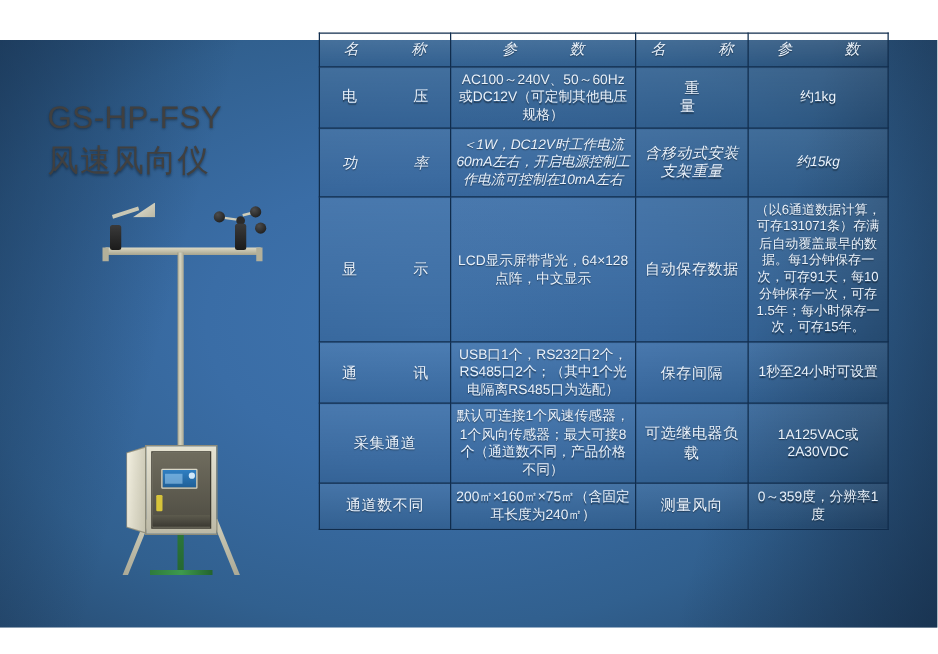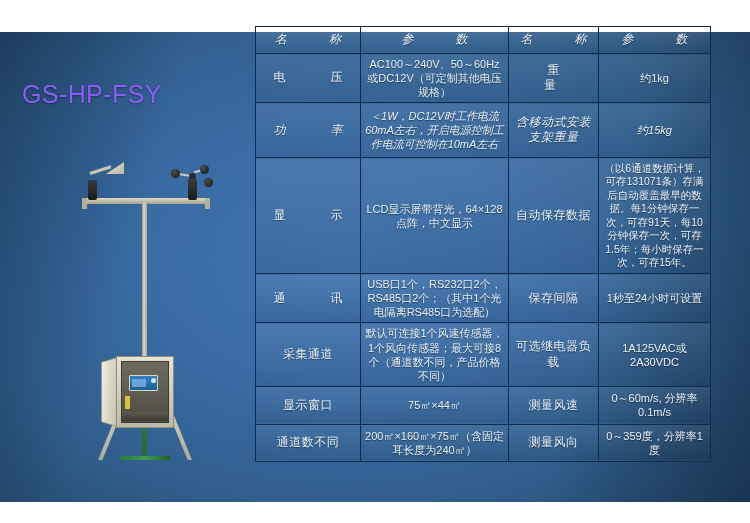--- a/index.html
+++ b/index.html
@@ -33,22 +33,22 @@
     pointer-events:none;
   }
 
   
   #left-col {
     position: absolute; left: 0; top: 0;
     width: 252px; height: 470px;
     z-index: 3;
   }
   #title-block {
-    position: absolute; left: 22px; top: 78px;
-    color: #8b5cf6;
+    position: absolute; left: 38px; top: 78px;
+    color: #404040;
     text-shadow: 0 1px 2px rgba(0,0,0,.35);
     line-height: 1.32;
   }
   #title-model { font-size: 25px; letter-spacing: .4px; font-weight: 400; }
   #title-name  { font-size: 25px; letter-spacing: 1px; font-weight: 400; margin-top: 2px; }
 
   
   #photo {
     position: absolute; left: 30px; top: 160px;
     width: 212px; height: 300px;
@@ -167,20 +167,21 @@
 <body>
 
 <div id="page">
 
   <div id="panel"></div>
 
   <div id="left-col">
 
     <div id="title-block">
       <div id="title-model">GS-HP-FSY</div>
+      <div id="title-name">风速风向仪</div>
     </div>
 
     <div id="photo" role="img" aria-label="wind-speed-direction-instrument-on-tripod">
       <span class="ph crossarm"></span>
       <span class="ph arm-end-l"></span>
       <span class="ph arm-end-r"></span>
       <span class="ph mast"></span>
 
       <span class="ph vane-arm"></span>
       <span class="ph vane-fin"></span>
@@ -250,26 +251,20 @@
         <td class="v">USB口1个，RS232口2个，RS485口2个；（其中1个光电隔离RS485口为选配）</td>
         <td class="k">保存间隔</td>
         <td class="v">1秒至24小时可设置</td>
       </tr>
       <tr class="r-chan">
         <td class="k">采集通道</td>
         <td class="v">默认可连接1个风速传感器，1个风向传感器；最大可接8个（通道数不同，产品价格不同）</td>
         <td class="k">可选继电器负载</td>
         <td class="v">1A125VAC或2A30VDC</td>
       </tr>
-      <tr class="r-win">
-        <td class="k">显示窗口</td>
-        <td class="v">75㎡×44㎡</td>
-        <td class="k">测量风速</td>
-        <td class="v">0～60m/s, 分辨率0.1m/s</td>
-      </tr>
       <tr class="r-vol">
         <td class="k">通道数不同</td>
         <td class="v">200㎡×160㎡×75㎡（含固定耳长度为240㎡）</td>
         <td class="k">测量风向</td>
         <td class="v">0～359度，分辨率1度</td>
       </tr>
     </tbody>
   </table>
 
 </div>

